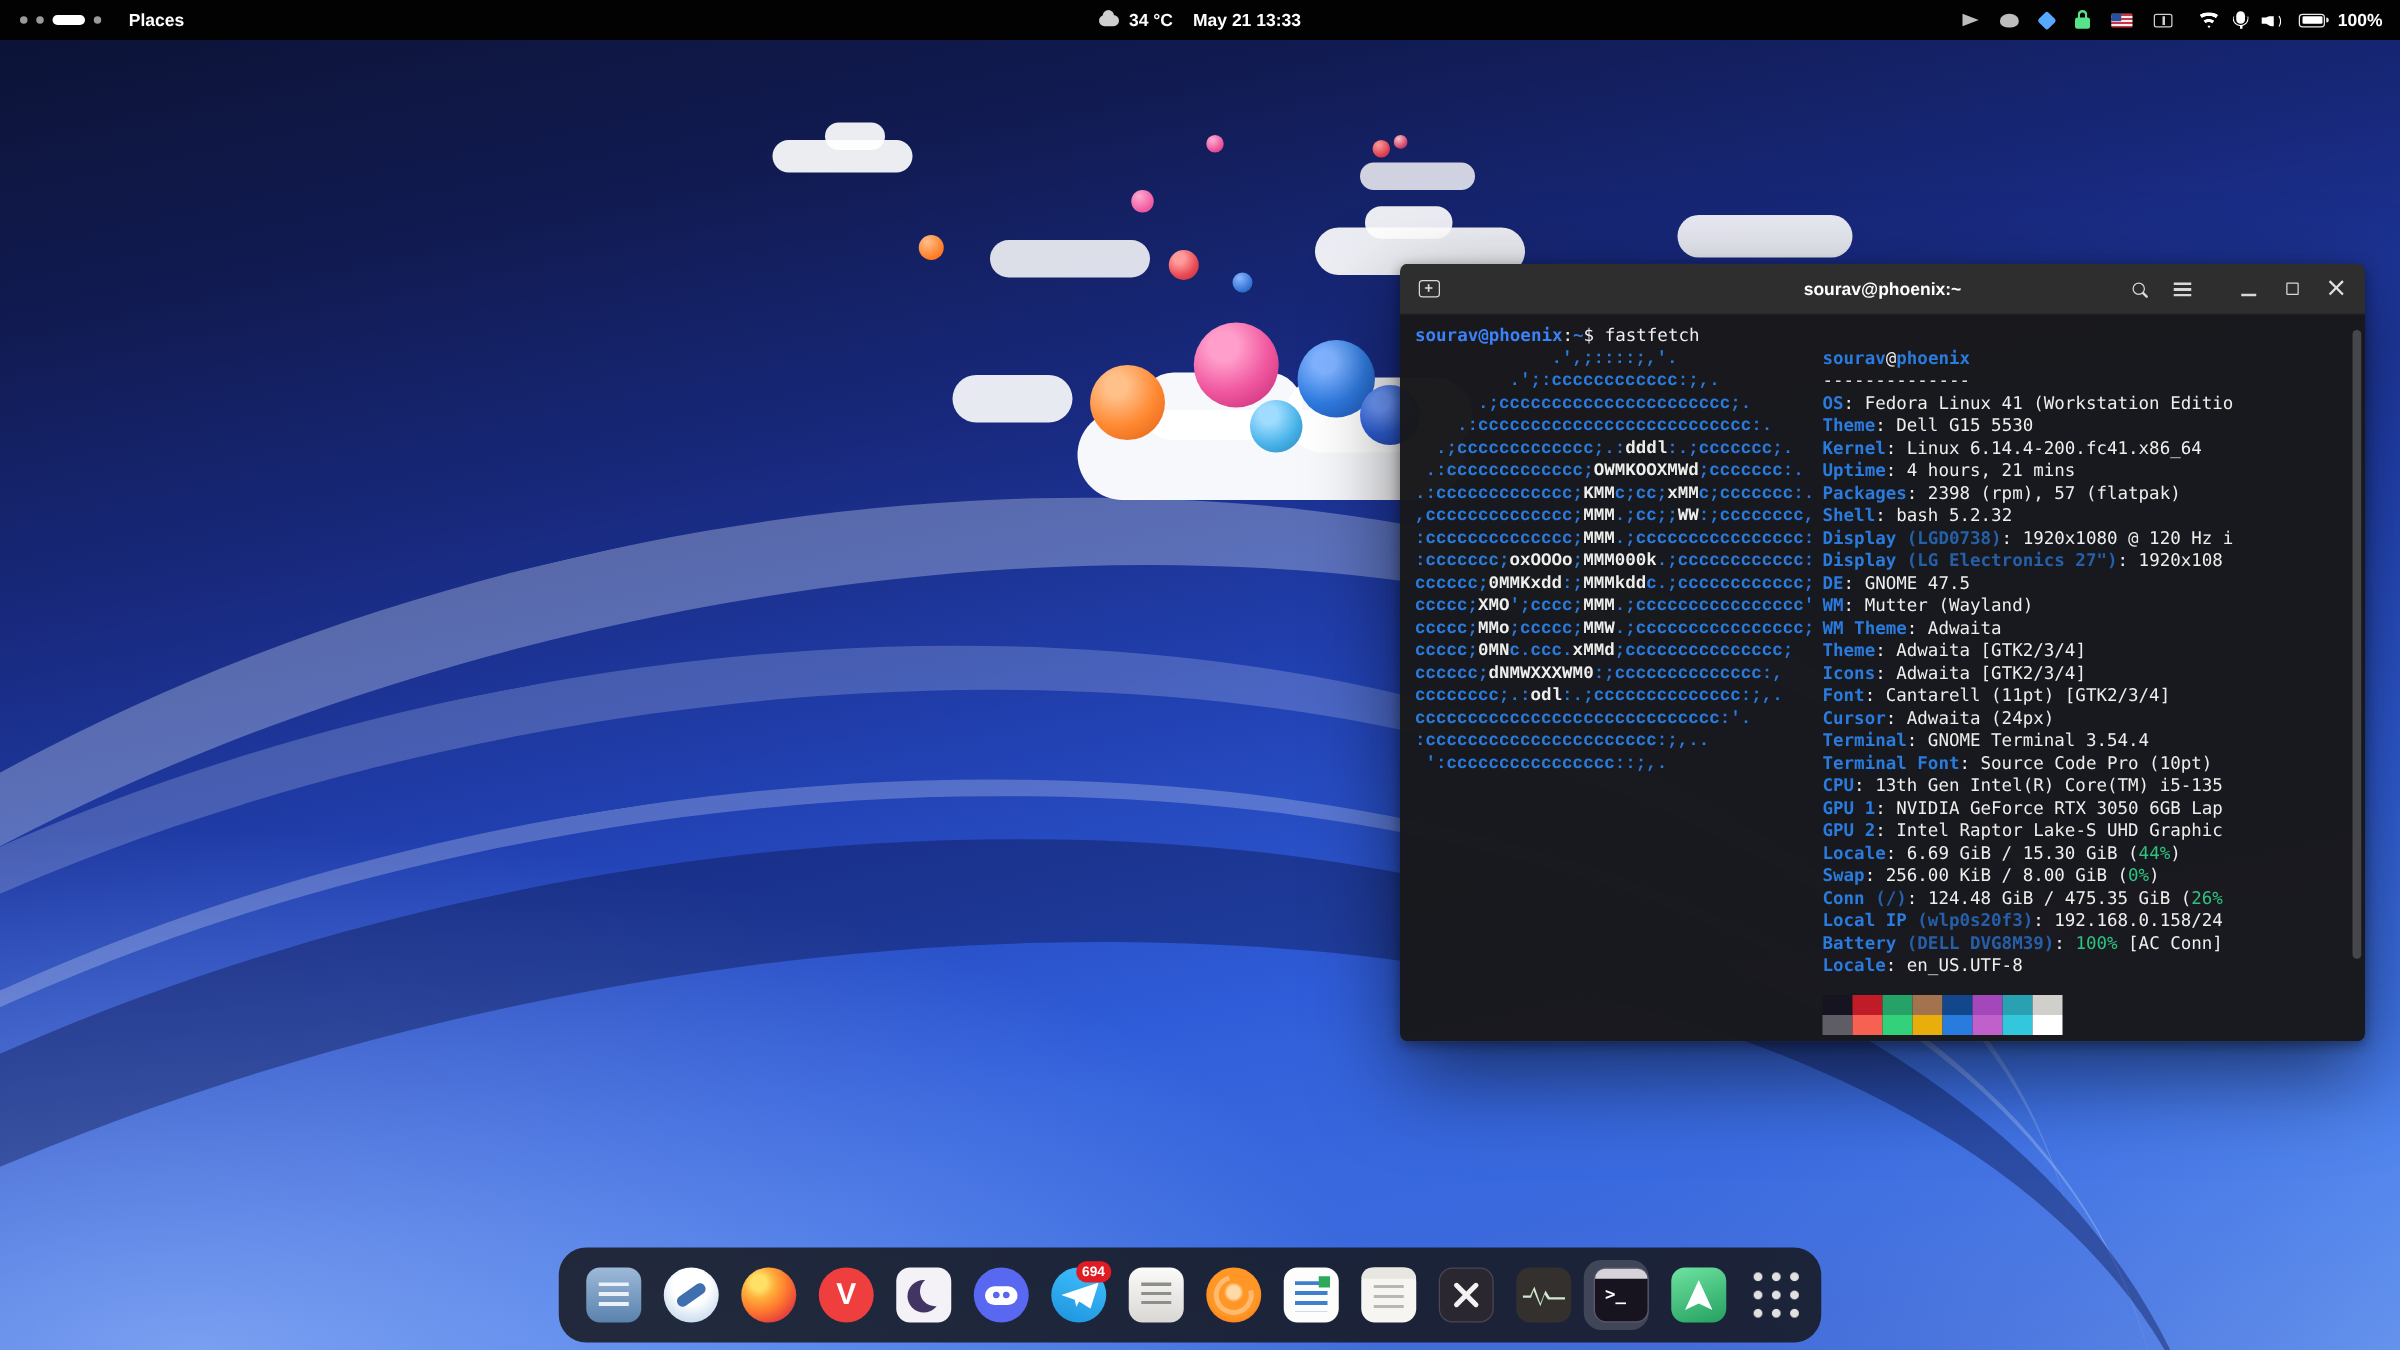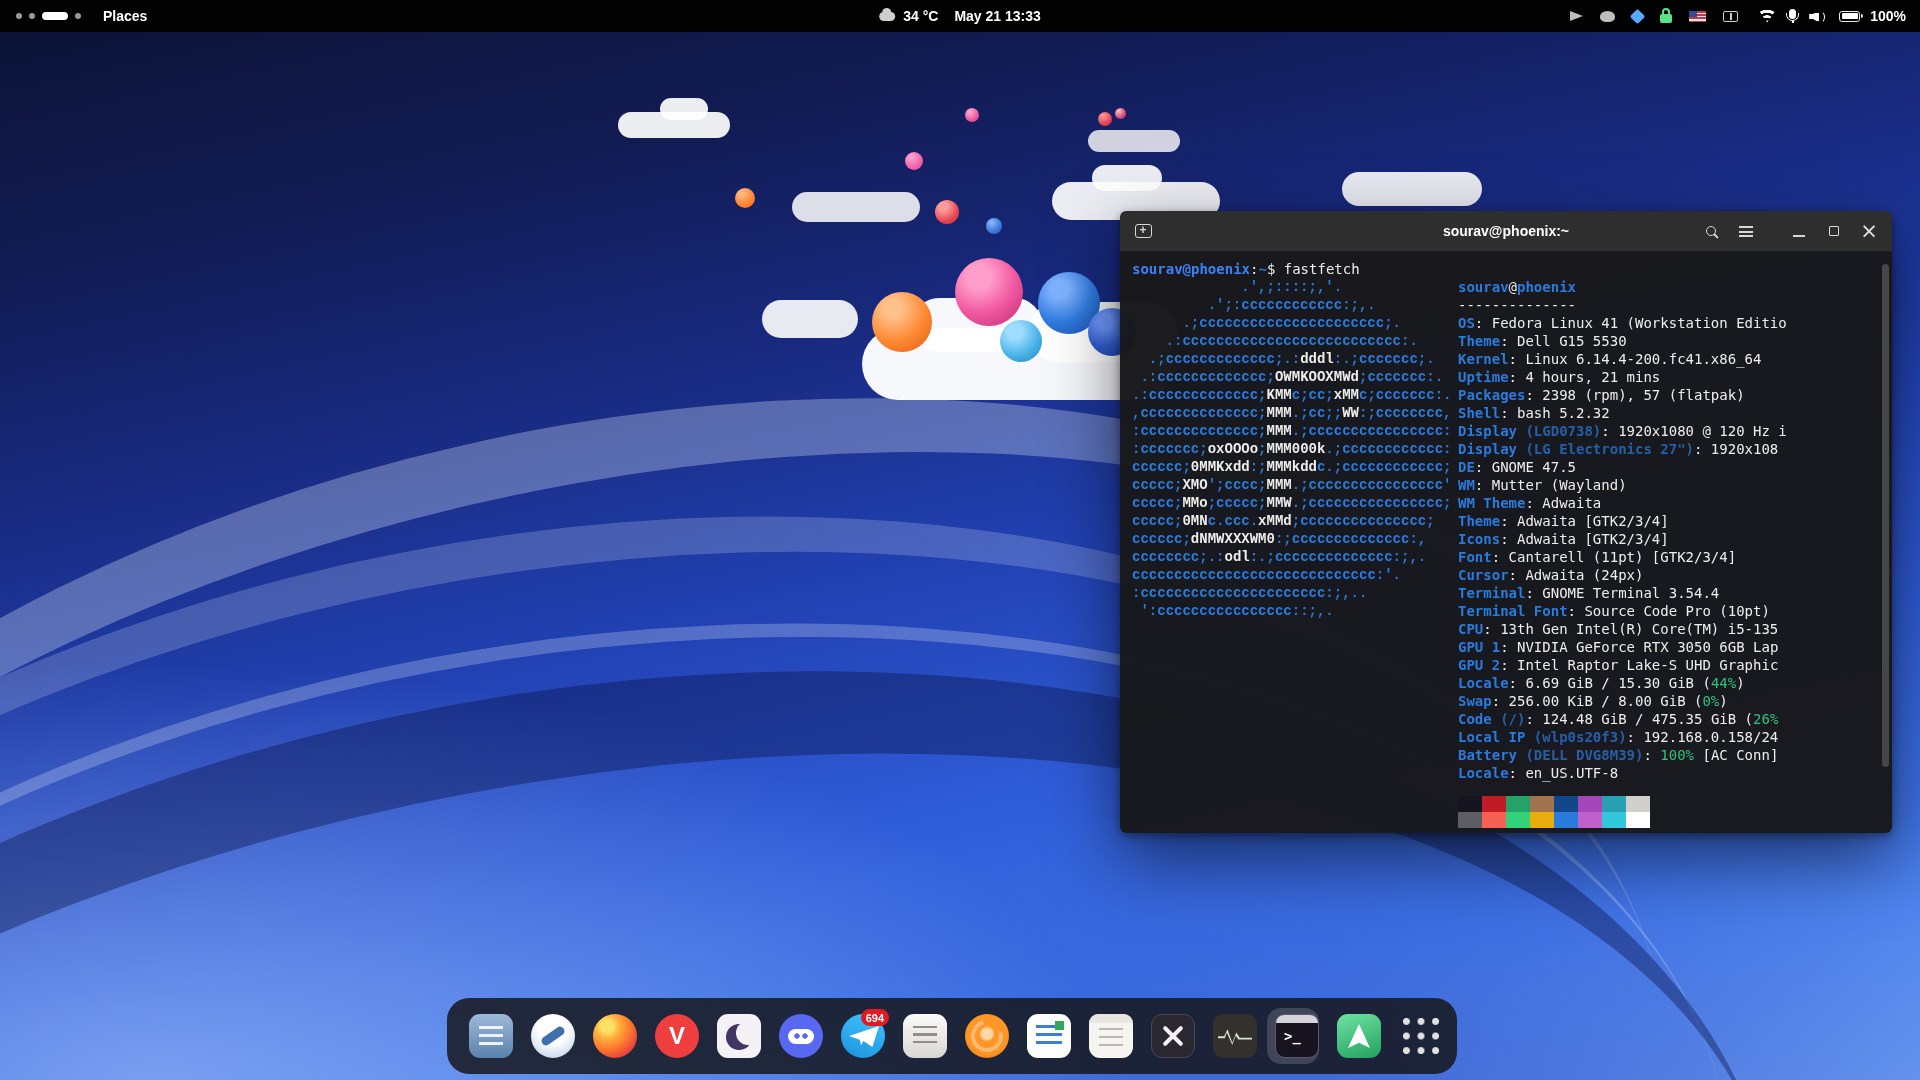--- a/index.html
+++ b/index.html
@@ -326,21 +326,21 @@
 <span class="lb">Icons</span><span class="lw">: Adwaita [GTK2/3/4]</span>
 <span class="lb">Font</span><span class="lw">: Cantarell (11pt) [GTK2/3/4]</span>
 <span class="lb">Cursor</span><span class="lw">: Adwaita (24px)</span>
 <span class="lb">Terminal</span><span class="lw">: GNOME Terminal 3.54.4</span>
 <span class="lb">Terminal Font</span><span class="lw">: Source Code Pro (10pt)</span>
 <span class="lb">CPU</span><span class="lw">: 13th Gen Intel(R) Core(TM) i5-135</span>
 <span class="lb">GPU 1</span><span class="lw">: NVIDIA GeForce RTX 3050 6GB Lap</span>
 <span class="lb">GPU 2</span><span class="lw">: Intel Raptor Lake-S UHD Graphic</span>
 <span class="lb">Locale</span><span class="lw">: 6.69 GiB / 15.30 GiB (</span><span class="lg">44%</span><span class="lw">)</span>
 <span class="lb">Swap</span><span class="lw">: 256.00 KiB / 8.00 GiB (</span><span class="lg">0%</span><span class="lw">)</span>
-<span class="lb">Code </span><span class="lb2">(/)</span><span class="lw">: 124.48 GiB / 475.35 GiB (</span><span class="lg">26%</span>
+<span class="lb">Conn </span><span class="lb2">(/)</span><span class="lw">: 124.48 GiB / 475.35 GiB (</span><span class="lg">26%</span>
 <span class="lb">Local IP </span><span class="lb2">(wlp0s20f3)</span><span class="lw">: 192.168.0.158/24</span>
 <span class="lb">Battery </span><span class="lb2">(DELL DVG8M39)</span><span class="lw">: </span><span class="lg">100%</span><span class="lw"> [AC Conn]</span>
 <span class="lb">Locale</span><span class="lw">: en_US.UTF-8</span></pre>
         <div class="palette">
             <div class="pal-row">
               <span class="pal" style="background: rgb(23, 20, 33);"></span>
               <span class="pal" style="background: rgb(192, 28, 40);"></span>
               <span class="pal" style="background: rgb(38, 162, 105);"></span>
               <span class="pal" style="background: rgb(162, 115, 76);"></span>
               <span class="pal" style="background: rgb(18, 72, 139);"></span>

